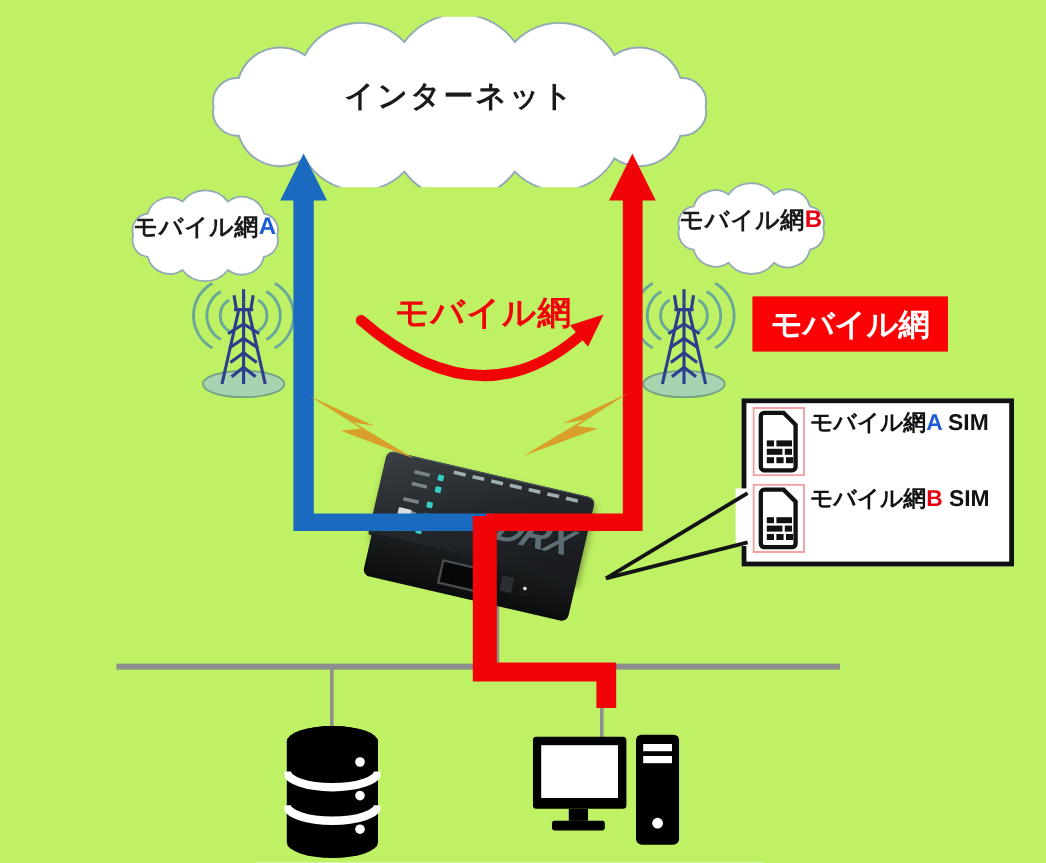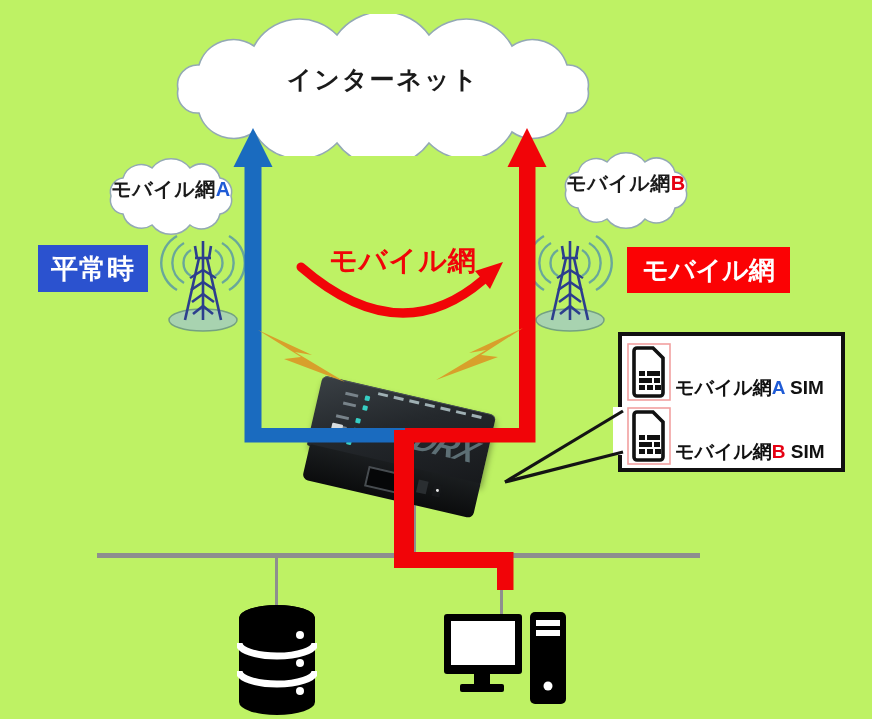--- a/index.html
+++ b/index.html
@@ -45,21 +45,21 @@
   
   .lan-line{left:97px;top:553px;width:603px;height:5px;background:#8e8e8e;}
   .drop{background:#8e8e8e;}
   .drop-db{left:275px;top:557px;width:3px;height:48px;}
   .drop-pc{left:500px;top:566px;width:3px;height:50px;}
   .drop-router{left:408px;top:495px;width:8px;height:60px;}
 
   
   .simbox{left:618px;top:332px;width:227px;height:140px;background:#fff;border:4px solid #111;box-sizing:border-box;
     display:flex;flex-direction:column;justify-content:space-between;padding:3px 5px;}
-  .sim-row{display:flex;align-items:flex-end;gap:4px;height:62px;}
+  .sim-row{display:flex;align-items:flex-start;gap:4px;height:62px;}
   .sim-label{font-size:19px;font-weight:bold;color:#111;white-space:nowrap;}
   .simbox-notch{left:613px;top:407px;width:10px;height:48px;background:#fff;}
 
   .overlay{left:0;top:0;pointer-events:none;}
 </style>
 </head>
 <body>
 
 <div id="stage">
 
@@ -77,21 +77,20 @@
   </div>
 
   <svg class="abs" style="left:551px;top:142px;" width="150" height="95" viewBox="0 0 150 95">
     <path d="M15 48 A14 14 0 0 1 27 30 A19 19 0 0 1 56 20 A24 24 0 0 1 94 20 A19 19 0 0 1 124 30 A14 14 0 0 1 135 48 A14 14 0 0 1 124 66 A19 19 0 0 1 94 77 A24 24 0 0 1 56 77 A19 19 0 0 1 27 66 A14 14 0 0 1 15 48 Z" fill="#ffffff" stroke="#93a9b4" stroke-width="1.5"></path>
   </svg>
   <div class="abs cloud-label small-cloud-label small-cloud-label-b">
     <span>モバイル網</span>
       <span class="letter-red">B</span>
   </div>
 
-  <div class="abs badge badge-normal">平常時</div>
   <div class="abs badge badge-failure">モバイル網</div>
 
   <svg class="abs" style="left:151px;top:226px;" width="104" height="108" viewBox="0 0 104 108">
     <ellipse cx="52" cy="94" rx="34" ry="11" fill="#a8d3b0" stroke="#74a182" stroke-width="1.5"></ellipse>
     <g stroke="#2c3e8e" stroke-width="2.6" fill="none">
       <path d="M34 94 L48 32"></path>
         <path d="M70 94 L56 32"></path>
         <path d="M52 94 L52 26"></path>
       <path d="M44 32 H60"></path>
       <path d="M52 44 L39 52"></path>

